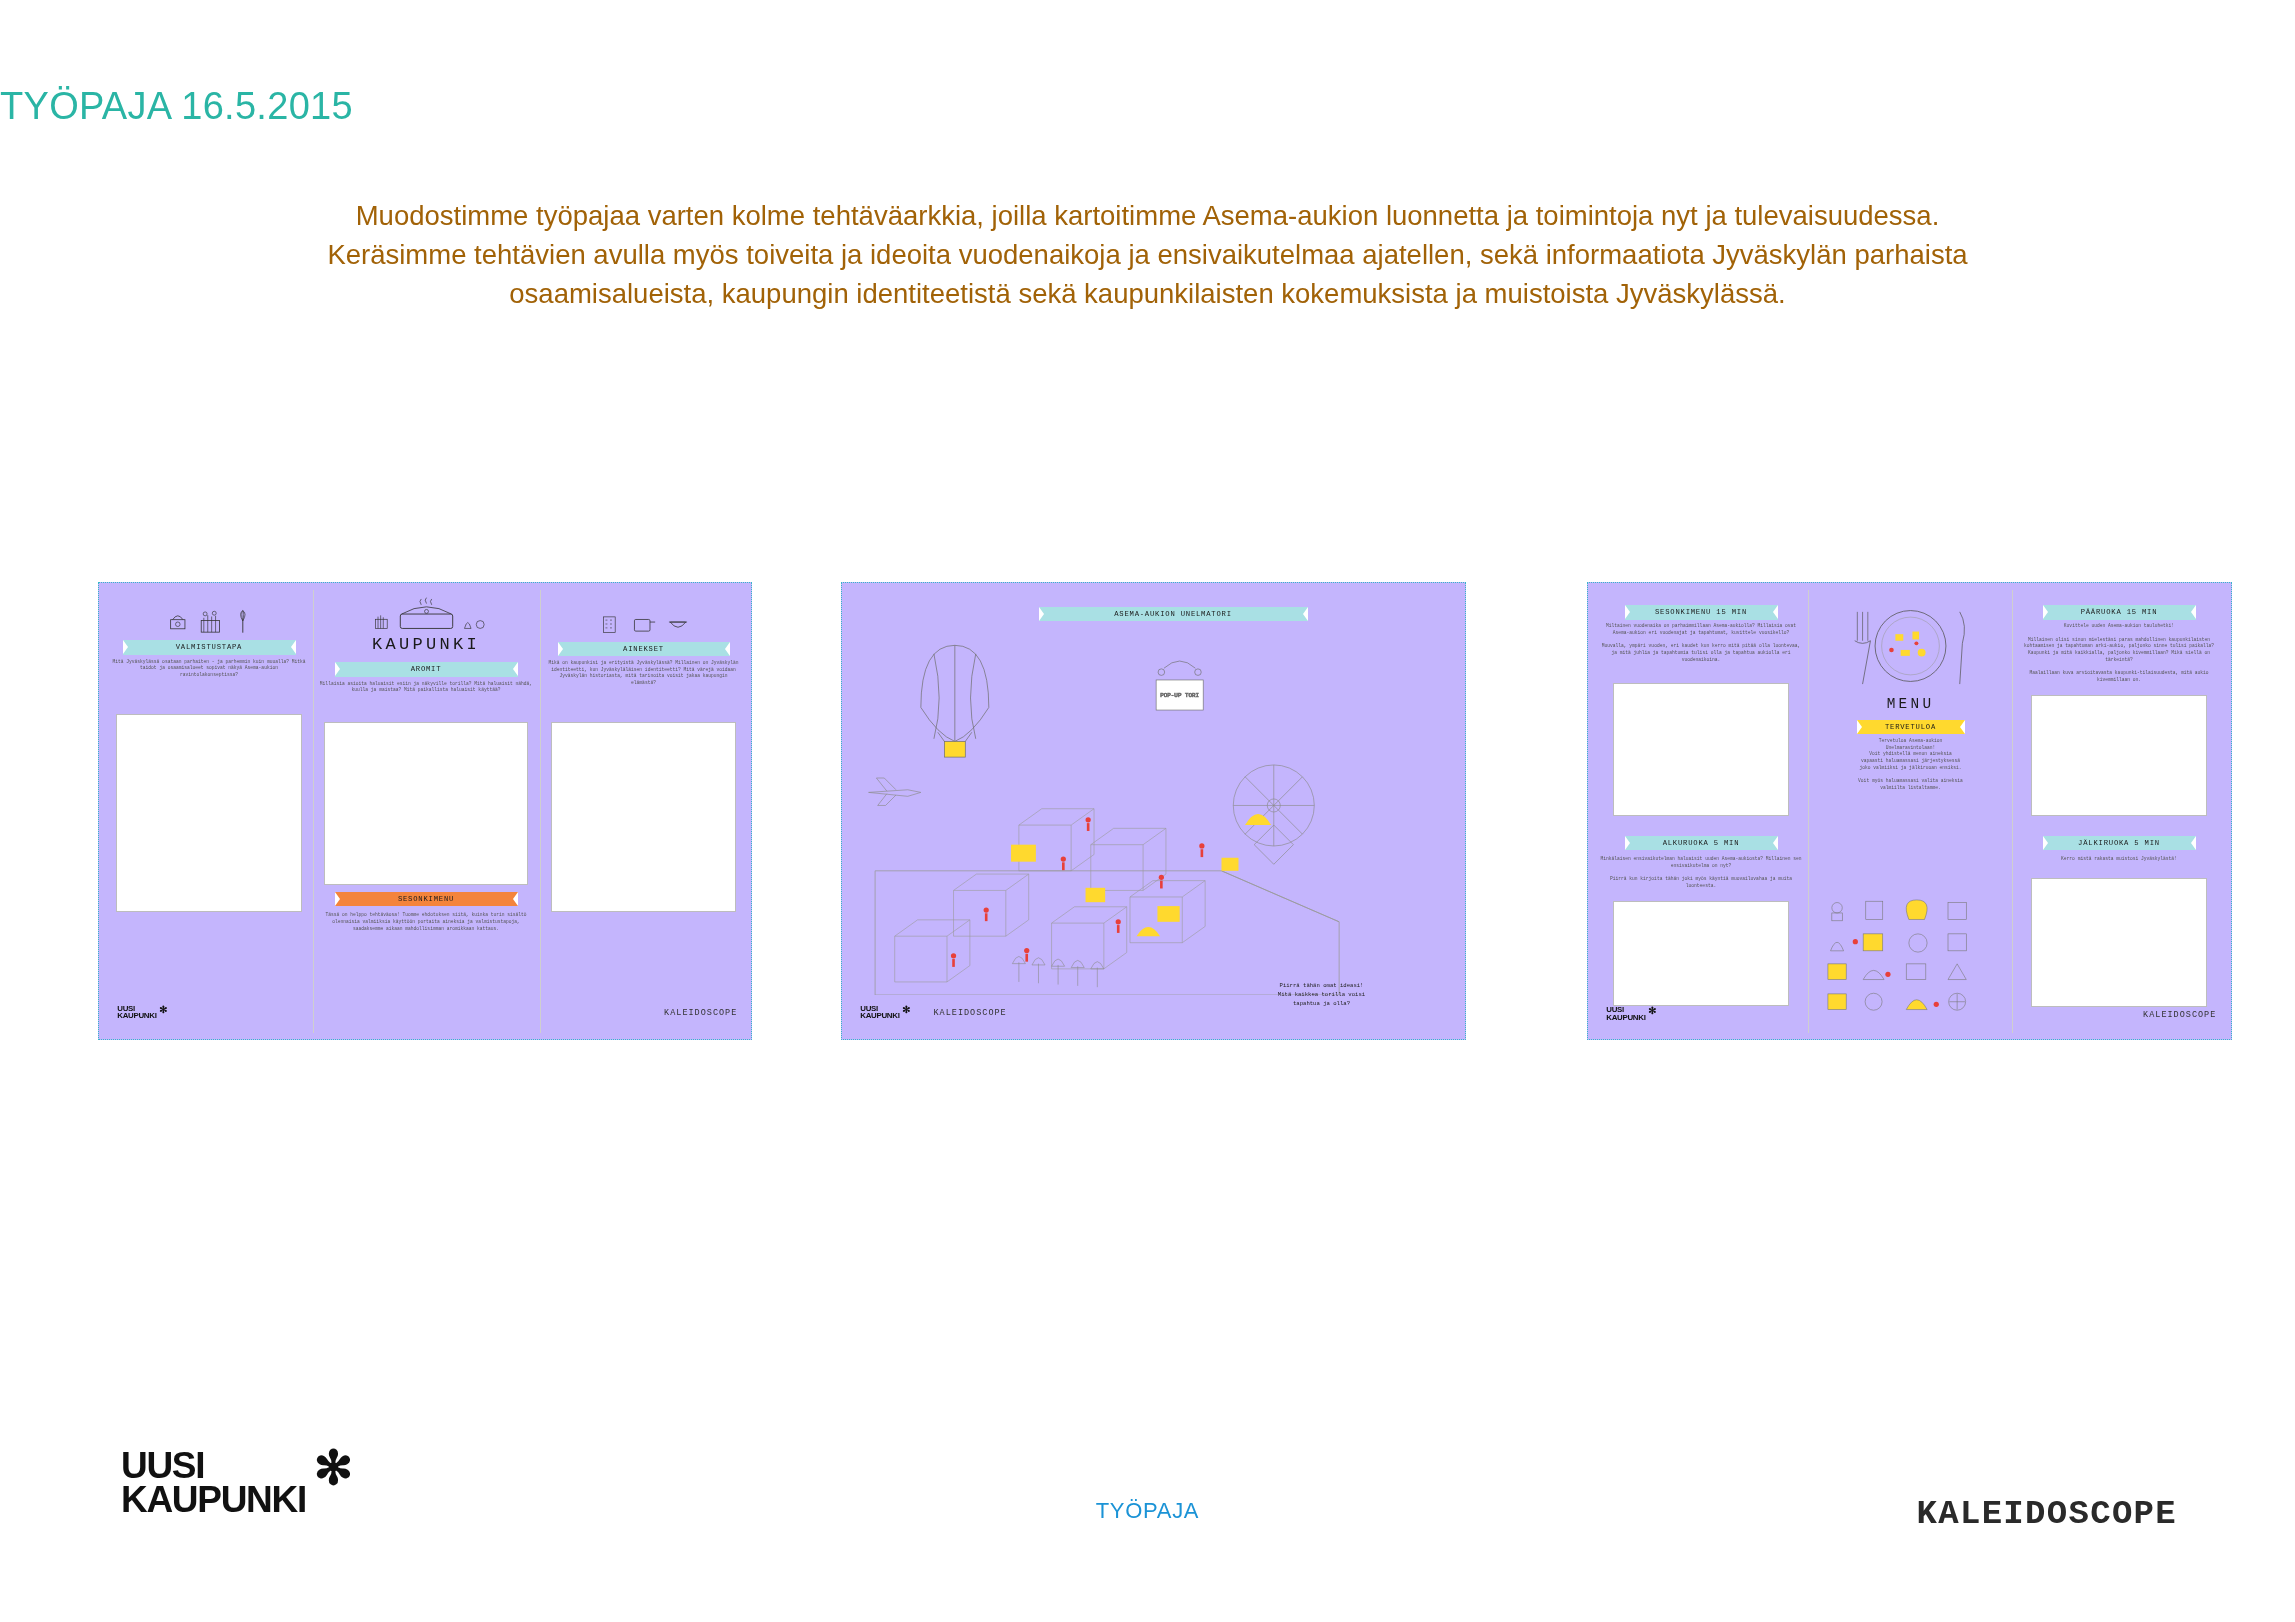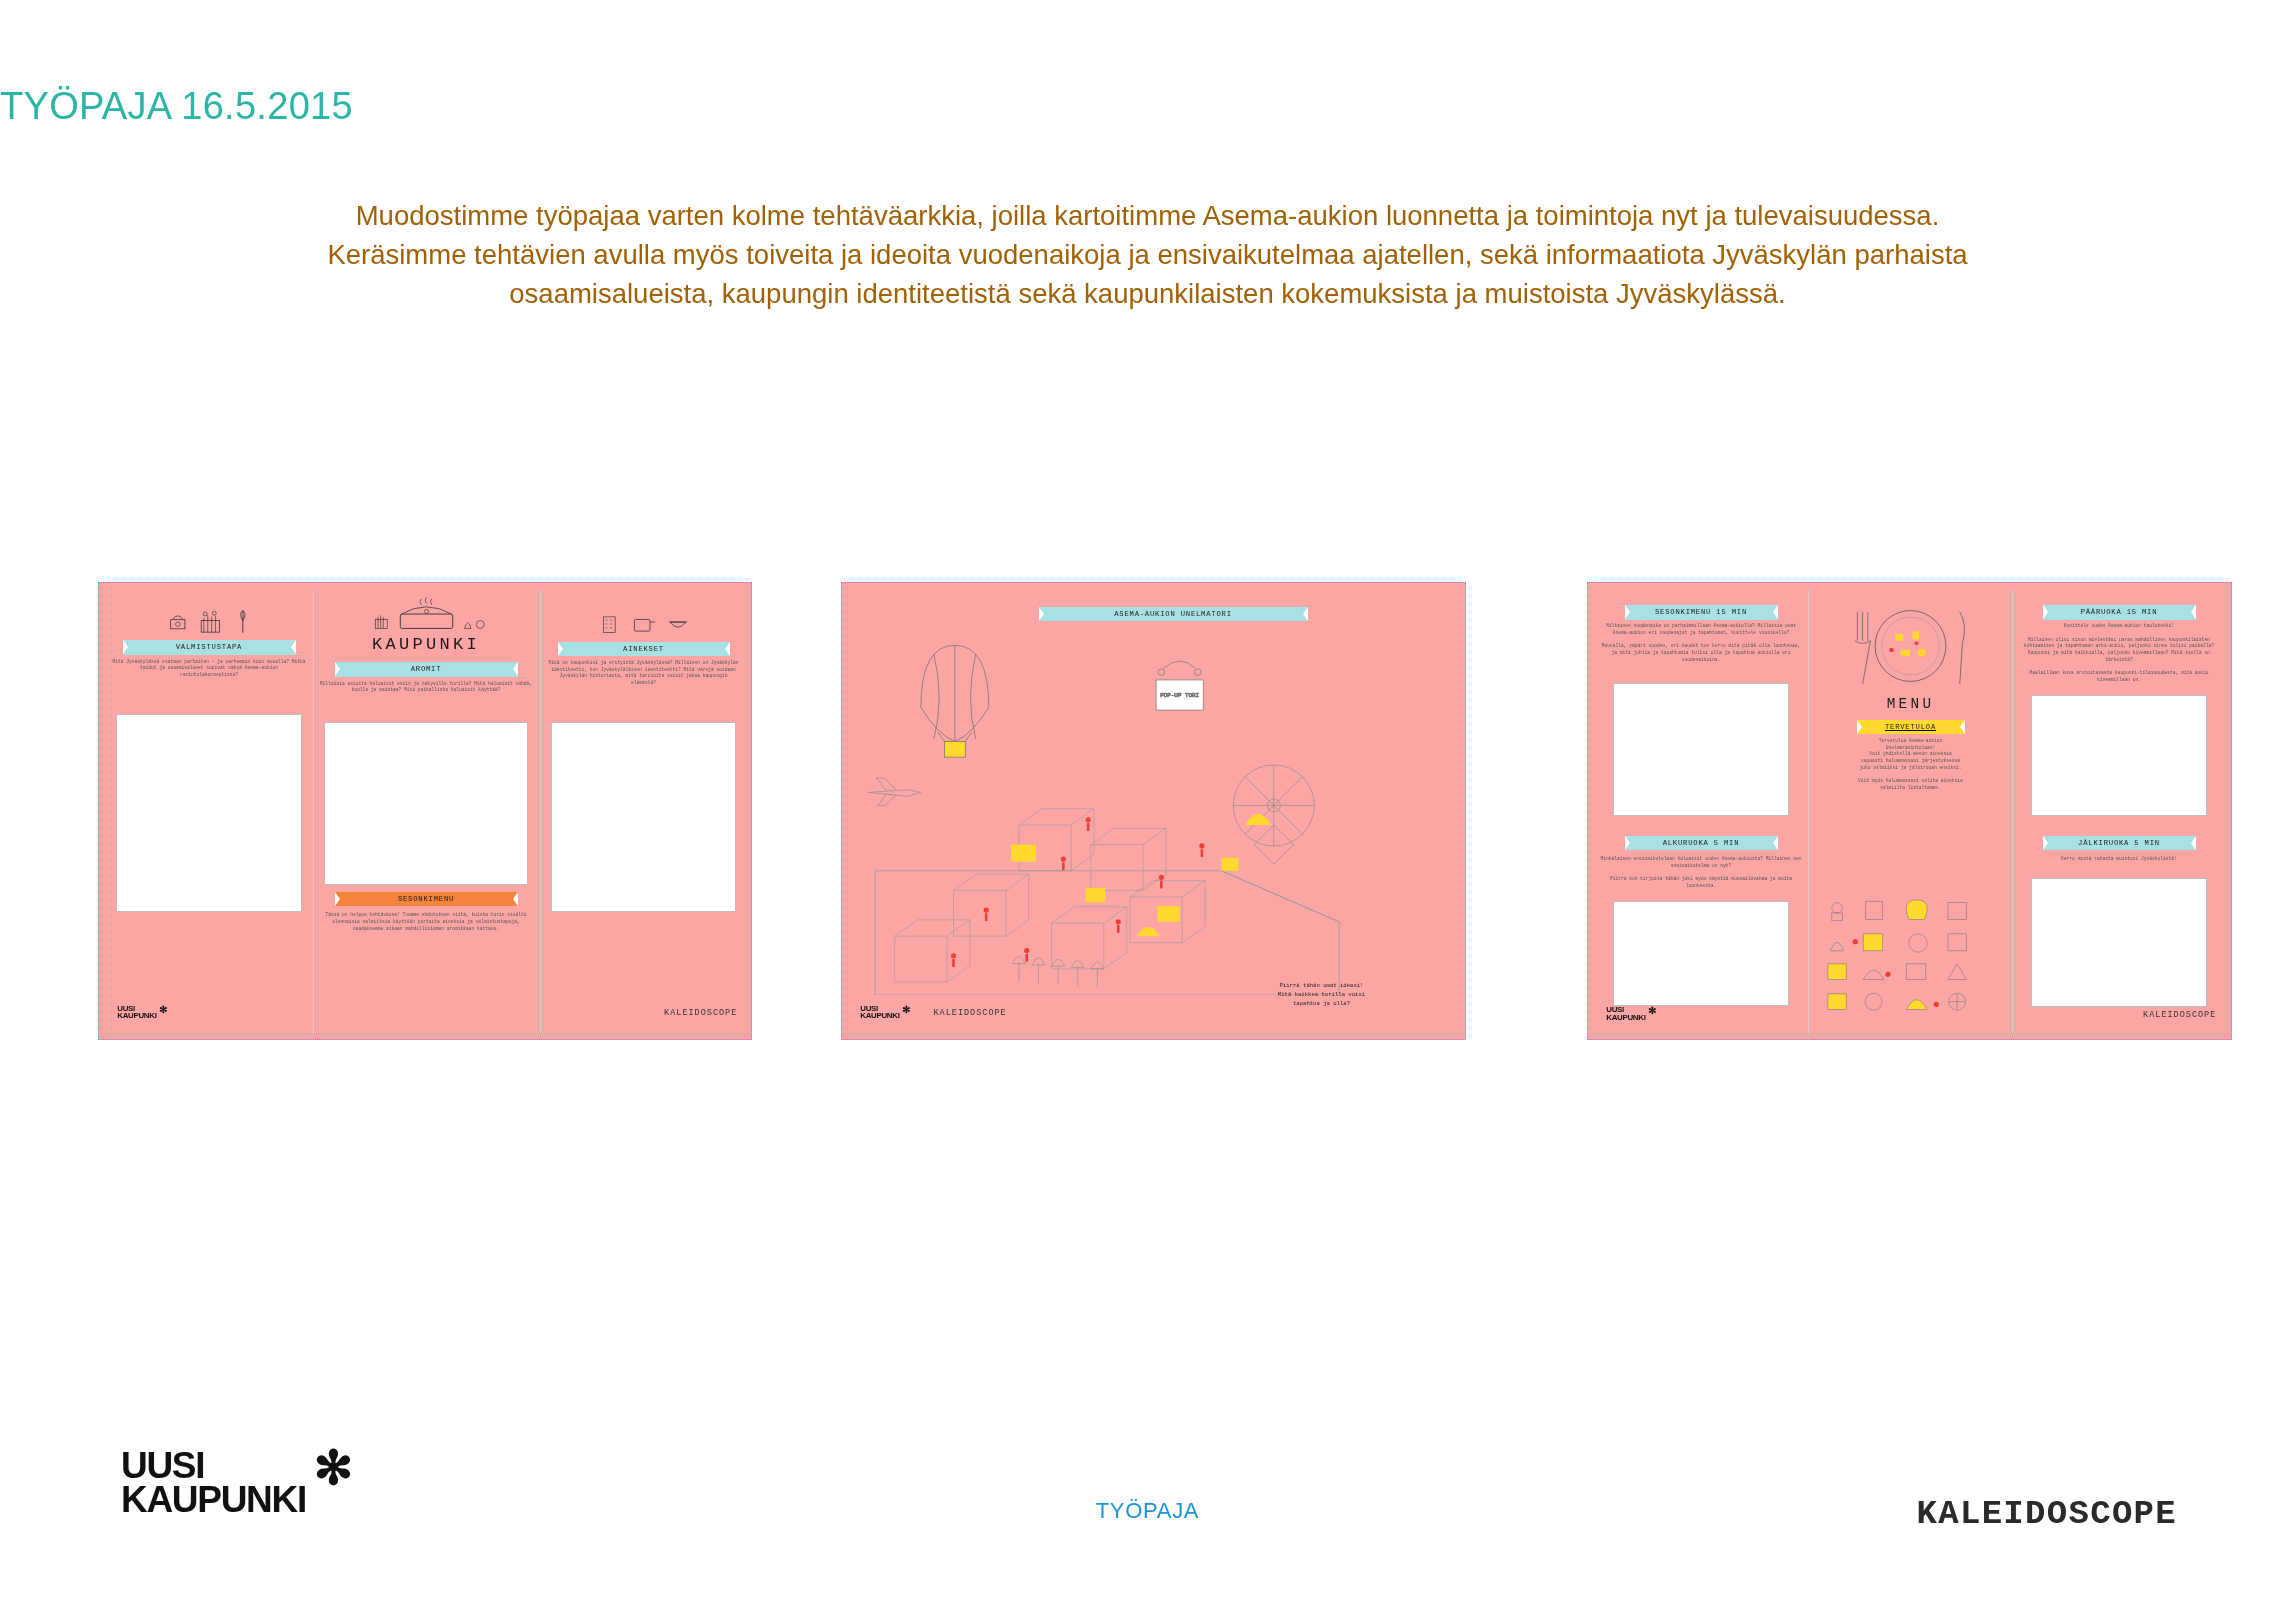--- a/index.html
+++ b/index.html
@@ -44,21 +44,21 @@
   #sheets-row {
     position: absolute;
     top: 582px;
     left: 0;
     width: 100%;
     height: 471px;
   }
   .sheet {
     position: absolute;
     border: 1.3px dotted #36b7c9;
-    background: #fca5a5;
+    background: #c4b5fd;
     box-sizing: border-box;
   }
   .sheet-inner {
     position: absolute;
     inset: 6.5px;
   }
 
   
   .panel {
     position: absolute;
@@ -466,21 +466,21 @@
             <circle cx="132" cy="80" r="6"></circle>
           </g>
           <g fill="#e8403a">
             <circle cx="86" cy="76" r="3.5"></circle>
             <circle cx="124" cy="66" r="3"></circle>
           </g>
         </svg>
 
         <div style="text-align:center; font-family:'Liberation Mono', monospace; font-size:14.4px; letter-spacing:3.3px; color:#1a1a1a; margin-top:3.9px;">MENU</div>
 
-        <div style="margin:7.9px 48px 0 48px;text-decoration:underline;">
+        <div style="margin:7.9px 48px 0 48px;">
           <div class="ribbon yellow">TERVETULOA</div>
         </div>
         <div class="bodytext" style="height:63px;">Tervetuloa Asema-aukion
 Unelmaravintolaan!
 Voit yhdistellä menun aineksia
 vapaasti haluamassasi järjestyksessä
 joko valmiiksi ja jälkiruoan ensiksi.
 
 Voit myös haluamassasi valita aineksia
 valmiilta listaltamme.</div>

